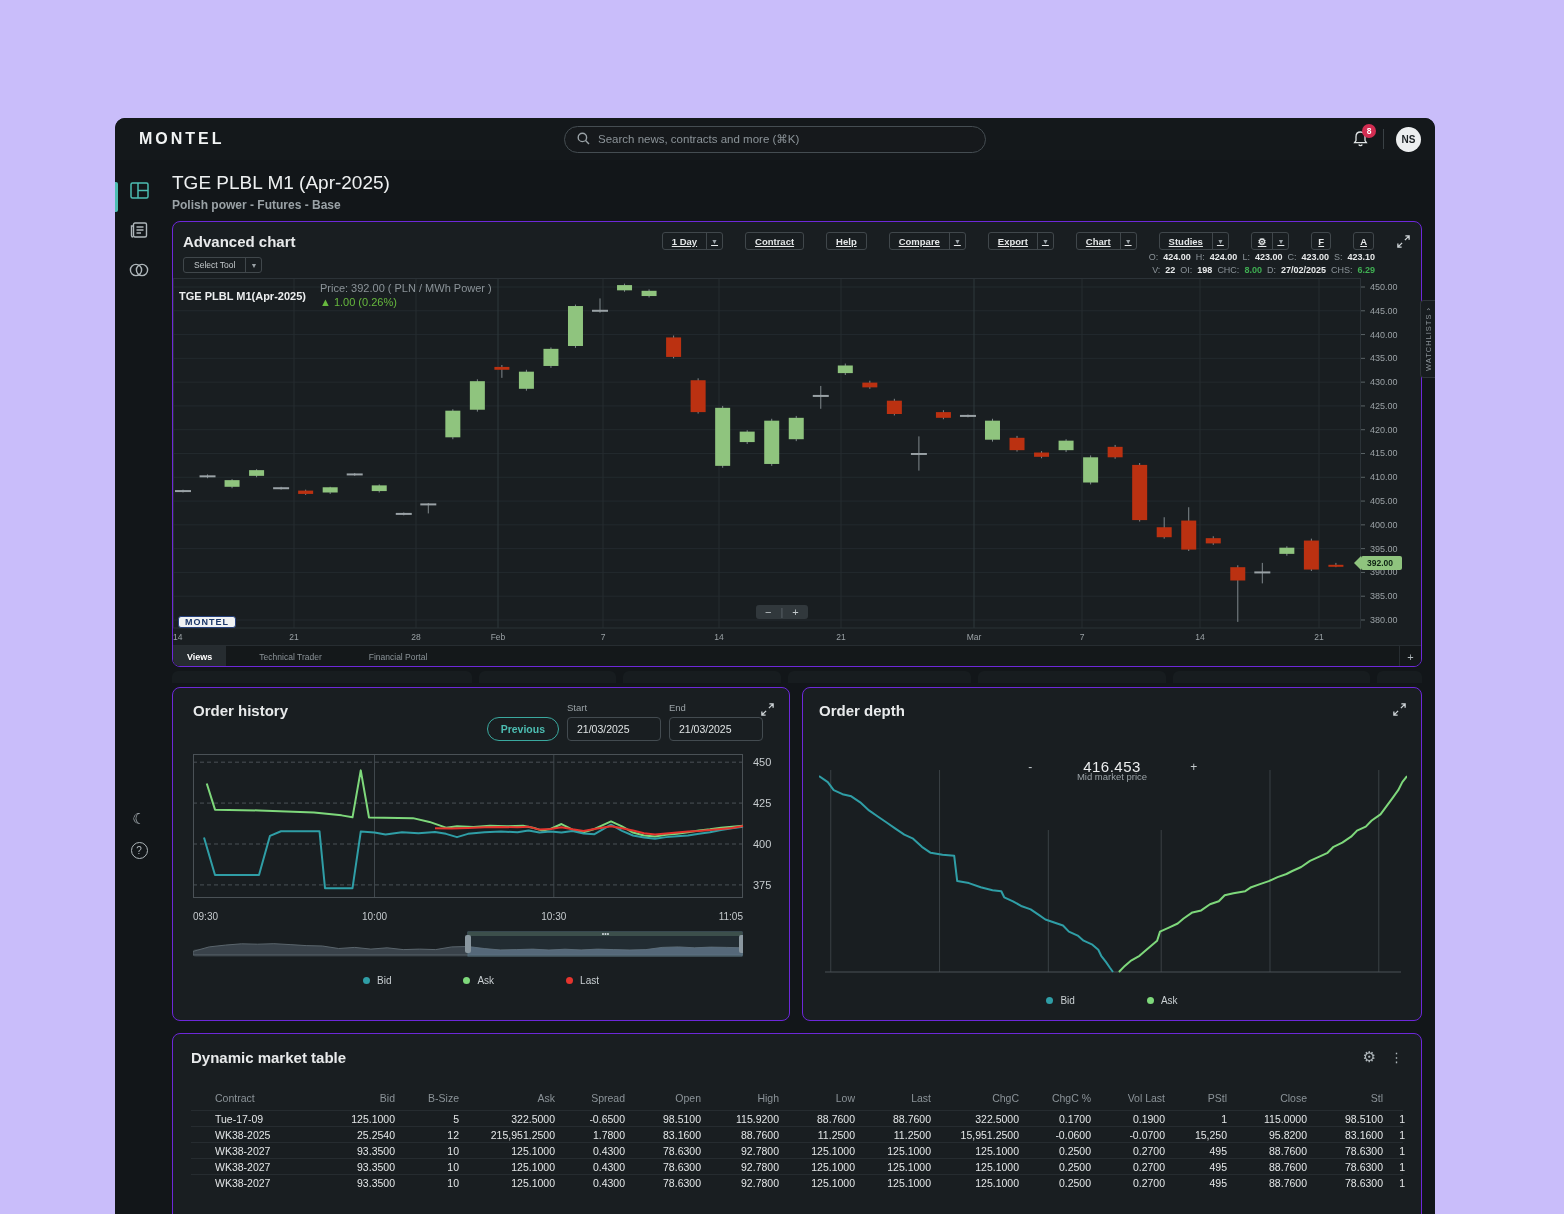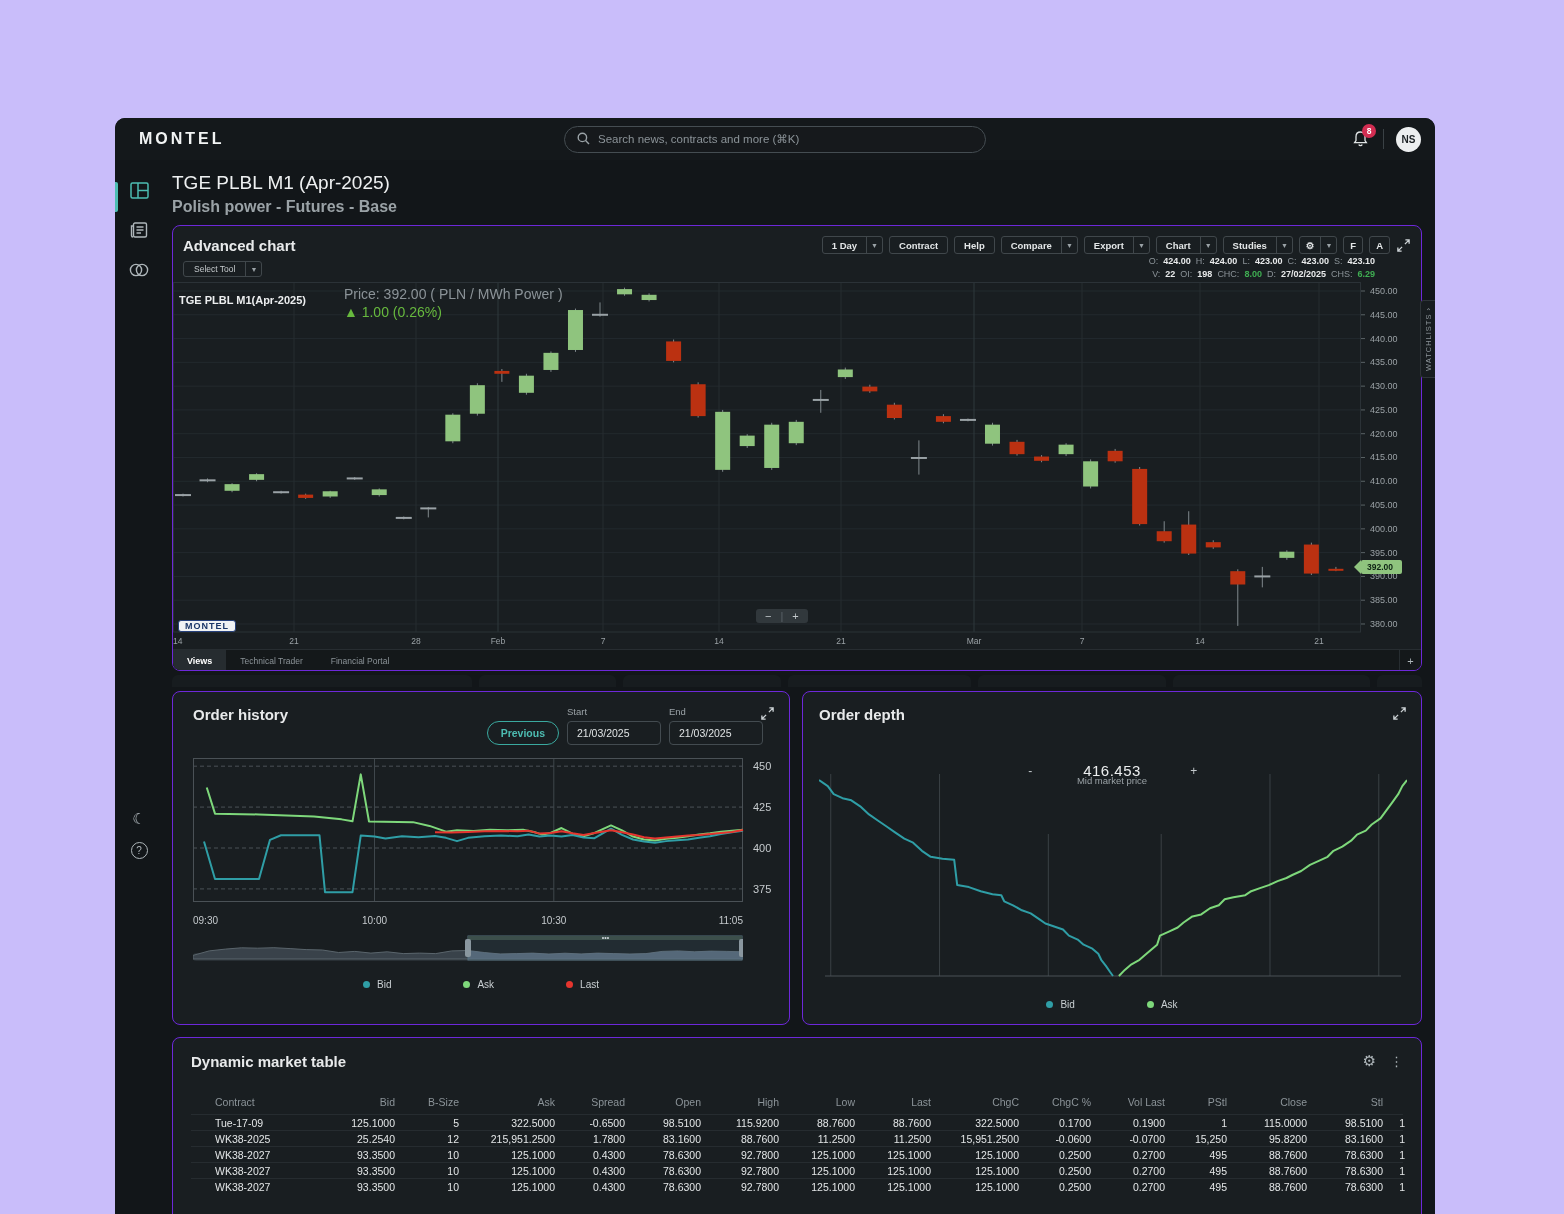--- a/index.html
+++ b/index.html
@@ -29,59 +29,59 @@
   .sidebar { width:48px; position:relative; flex:none; display:flex; flex-direction:column; align-items:center; padding-top:20px; gap:20px; }
   .side-ind { position:absolute; left:0; top:22px; width:3px; height:30px; background:#4dbdb2; border-radius:0 2px 2px 0; }
   .sideicon { width:20px; height:20px; display:flex; align-items:center; justify-content:center; }
   .side-bottom { position:absolute; left:0; width:100%; display:flex; flex-direction:column; align-items:center; gap:14px; top:650px; }
   .qmark { width:17px; height:17px; border:1.4px solid #aeb6ba; border-radius:50%; color:#aeb6ba; font-size:10px; display:flex; align-items:center; justify-content:center; }
   .moon { font-size:15px; color:#aeb6ba; }
   .main { flex:1; padding:0 13px 0 9px; min-width:0; }
 
   .pagehead { margin-top:12px; }
   .pagehead h1 { font-size:19px; font-weight:normal; color:#eef0f1; }
-  .pagehead .sub { margin-top:4px; font-size:16px; color:#9aa2a6; font-weight:bold; }
+  .pagehead .sub { margin-top:4px; font-size:12px; color:#9aa2a6; font-weight:bold; }
 
   
   .panel { background:#191e21; border:1px solid #6d28d9; border-radius:8px; position:relative; }
 
   
   .chart-panel { margin-top:9px; height:446px; display:flex; flex-direction:column; overflow:hidden; }
   .cp-head { display:flex; align-items:center; padding:8px 10px 0 10px; height:30px; flex:none; }
   .cp-title { font-size:15px; font-weight:bold; }
-  .toolbar { margin-left:auto; display:flex; align-items:center; gap:6px; }
+  .toolbar { margin-left:auto; display:flex; align-items:center; gap:22px;text-decoration:underline; }
   .tbtn { display:inline-flex; align-items:stretch; border:1px solid #40474b; border-radius:3px; height:18px; color:#e3e6e7; font-size:9.5px; font-weight:bold; background:transparent; }
   .tbtn .lab { display:flex; align-items:center; padding:0 9px; }
   .tbtn .chev { display:flex; align-items:center; padding:0 4px; border-left:1px solid #40474b; color:#9aa2a6; font-size:7px; }
   .tbtn.square .lab { padding:0 6px; }
   .expandbtn { color:#cdd3d6; display:flex; align-items:center; }
   .ohlc { position:absolute; right:46px; top:30px; font-size:9px; text-align:right; z-index:5; }
   .ohlc .row { display:flex; justify-content:flex-end; gap:5px; margin-bottom:3px; }
   .ohlc .lbl { color:#8b9398; }
   .ohlc .val { color:#e8eaeb; font-weight:bold; }
   .ohlc .green { color:#3fae52; }
   .selrow { height:26px; flex:none; padding-left:10px; display:flex; align-items:center; }
   .seltool { display:inline-flex; border:1px solid #40474b; border-radius:3px; height:16px; font-size:8.5px; color:#c6cbce; }
   .seltool .lab { display:flex; align-items:center; padding:0 10px; }
   .seltool .chev { display:flex; align-items:center; padding:0 4px; border-left:1px solid #40474b; color:#9aa2a6; font-size:7px; }
 
   .chartwrap { flex:none; height:352px; position:relative; }
   .chartwrap svg { position:absolute; left:0; top:0; }
   .cleg { position:absolute; left:6px; top:4px; display:flex; gap:14px; z-index:4; }
   .cleg .name { font-size:11px; font-weight:bold; color:#eceeef; padding-top:8px; }
-  .cleg .pcol { font-size:14px; color:#8b9398;margin-left:24px; }
+  .cleg .pcol { font-size:11px; color:#8b9398; }
   .cleg .chg { color:#67b93e; margin-top:2px; }
   .zoompill { position:absolute; left:583px; top:327px; background:#31383c; border-radius:3px; padding:1px 9px; color:#c3c9cc; font-size:11px; display:flex; gap:9px; align-items:center; z-index:4; }
   .zoompill .zd { color:#5b6367; }
   .watermark { position:absolute; left:5px; top:338px; background:#f0f2f3; border:1px solid #26407a; border-radius:3px; padding:0 6px; font-size:9px; font-weight:bold; letter-spacing:1px; color:#1a3668; z-index:4; }
   .xlabels { height:15px; position:relative; font-size:8.5px; color:#9aa1a5; flex:none; }
   .xlabels span { position:absolute; top:2px; transform:translateX(-50%); }
   .xlabels span.first { transform:none; }
 
-  .tabsbar { height:23px; flex:none; background:#14181a; border-top:1px solid #272d31; display:flex; align-items:stretch; }
+  .tabsbar { height:23px; flex:none; background:#14181a; border-top:1px solid #272d31; display:flex; align-items:stretch;gap:19px; }
   .tab { display:flex; align-items:center; padding:0 14px; font-size:8.5px; color:#8b9398; }
   .tab.active { background:#262c30; color:#ffffff; font-weight:bold; font-size:9px; }
   .tab-add { margin-left:auto; width:22px; display:flex; align-items:center; justify-content:center; border-left:1px solid #272d31; color:#aeb6ba; font-size:11px; }
 
   .ghostrow { margin:4px 0 4px 0; height:12px; display:flex; gap:7px; }
   .ghost { background:#1c2225; opacity:.55; border-radius:6px 6px 0 0; height:100%; }
 
   
   .twocol { display:flex; gap:12px; }
   .twocol .panel { height:334px; }

